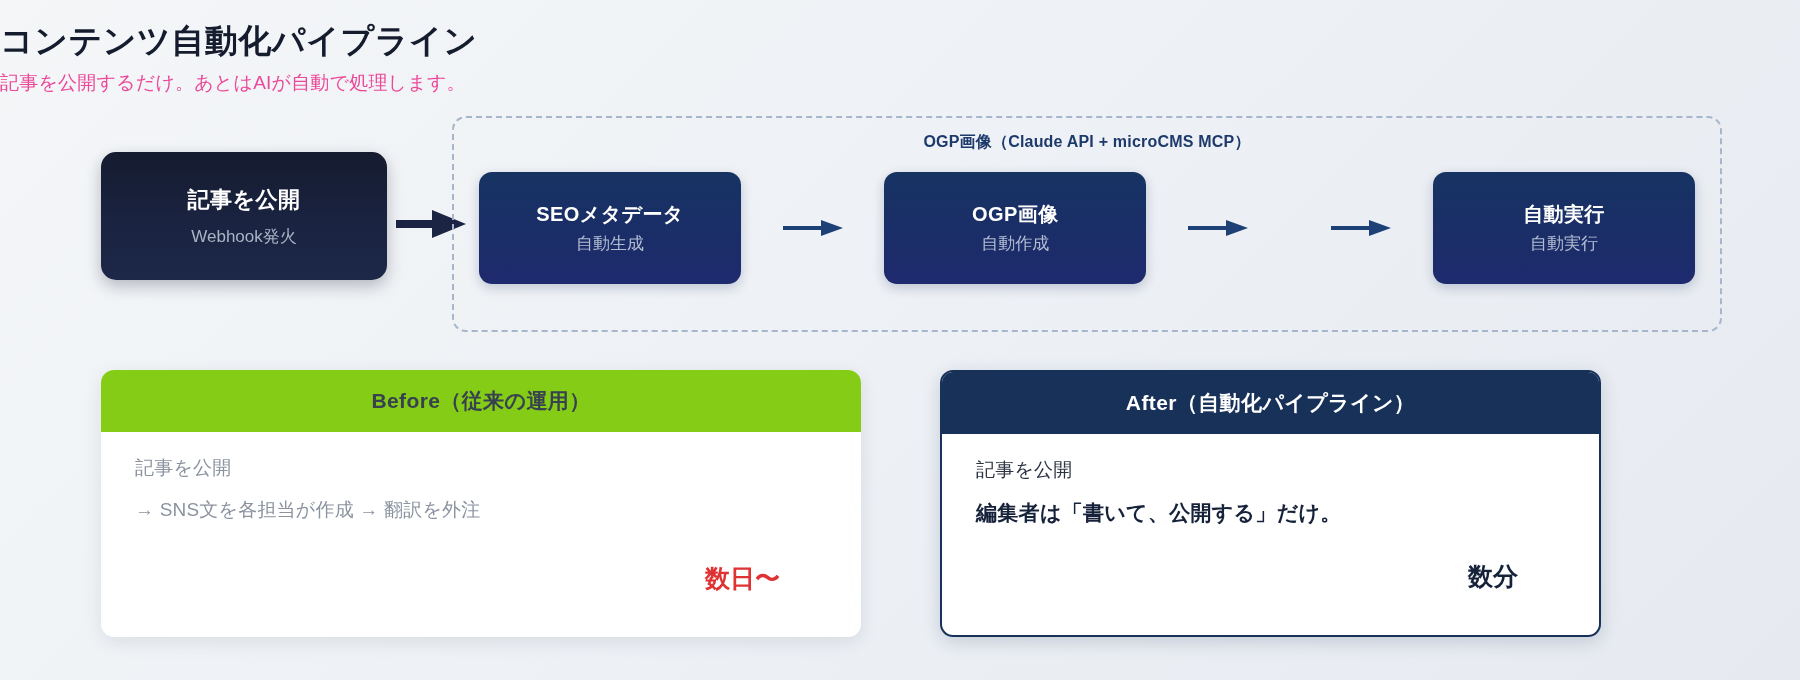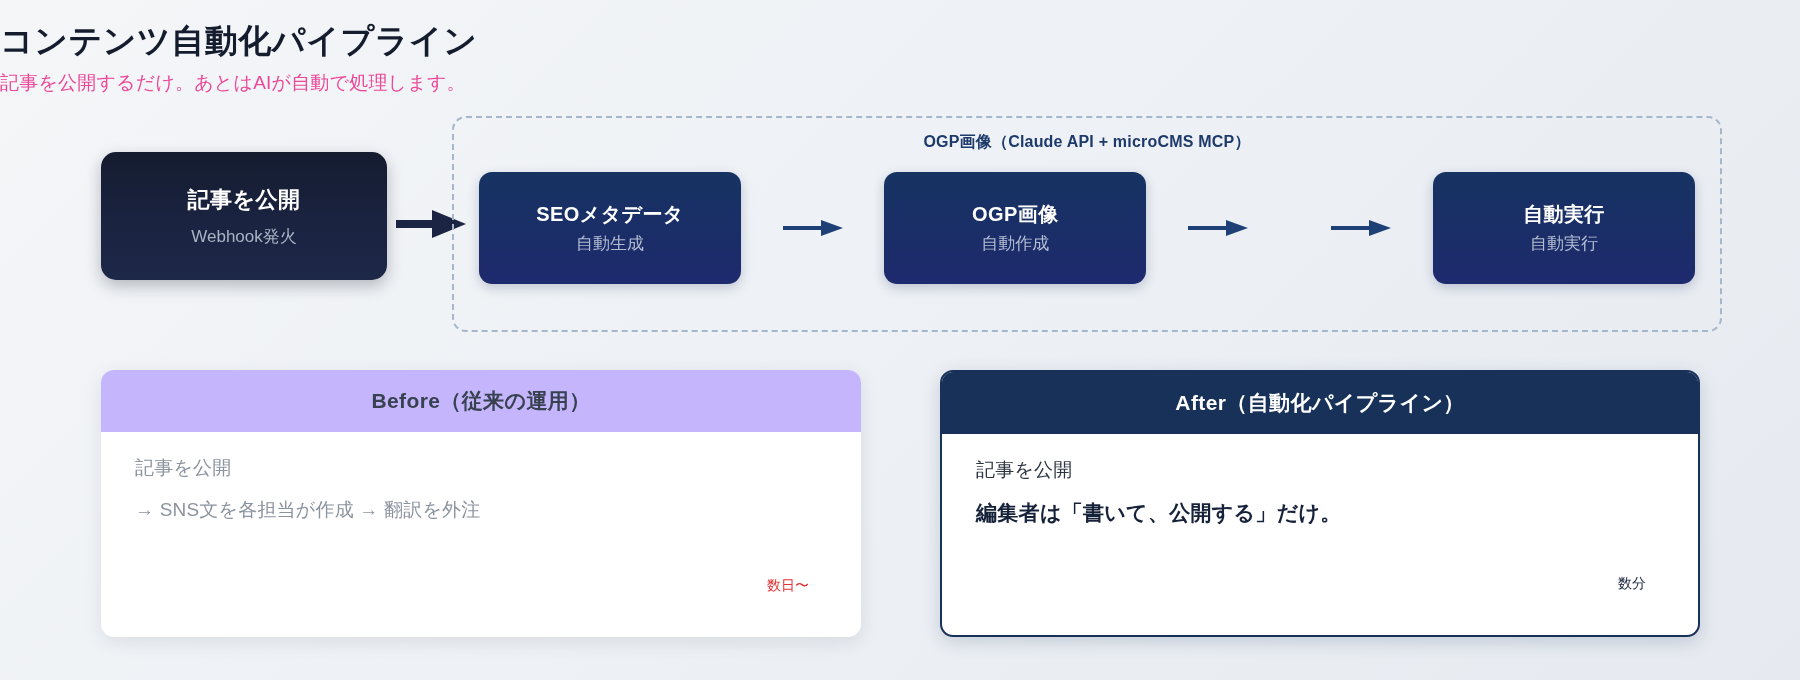--- a/index.html
+++ b/index.html
@@ -117,31 +117,31 @@
     overflow: hidden;
     background: #ffffff;
   }
   .card-before {
     left: 101px; top: 10px;
     width: 760px; height: 267px;
     box-shadow: 0 5px 18px rgba(30,45,70,0.10);
   }
   .card-after {
     left: 940px; top: 10px;
-    width: 760px; height: 267px;
+    width: 661px; height: 267px;
     border: 2px solid #173159;
     box-shadow: 0 5px 18px rgba(23,49,89,0.18);
   }
   .card-head {
     height: 62px;
     display: flex; align-items: center; justify-content: center;
     font-size: 21px; font-weight: bold;
     letter-spacing: 0.4px;
   }
-  .head-before { background: #c4b5fd; color: #37414f; }
+  .head-before { background: #84cc16; color: #37414f; }
   .head-after  { background: #173159; color: #ffffff; }
 
   .card-body {
     padding: 26px 34px 0 34px;
     position: relative;
     height: calc(100% - 62px);
   }
   .line {
     font-size: 19px;
     line-height: 1.0;
@@ -149,22 +149,22 @@
     letter-spacing: 0.2px;
   }
   .line-muted { color: #8b939f; }
   .line-dark  { color: #2c3442; }
   .line-strong {
     font-size: 21px; font-weight: bold; color: #16213a;
     letter-spacing: 0.3px;
   }
   .badge {
     position: absolute;
-    right: 52px; bottom: 42px;
-    font-size: 14px; font-weight: normal;
+    right: 81px; bottom: 42px;
+    font-size: 25px; font-weight: bold;
   }
   .badge-red  { color: #e03232; }
   .badge-navy { color: #16213a; }
 </style>
 </head>
 <body>
 
 <div class="header">
   <div class="title">コンテンツ自動化パイプライン</div>
   <div class="subtitle">記事を公開するだけ。あとはAIが自動で処理します。</div>

